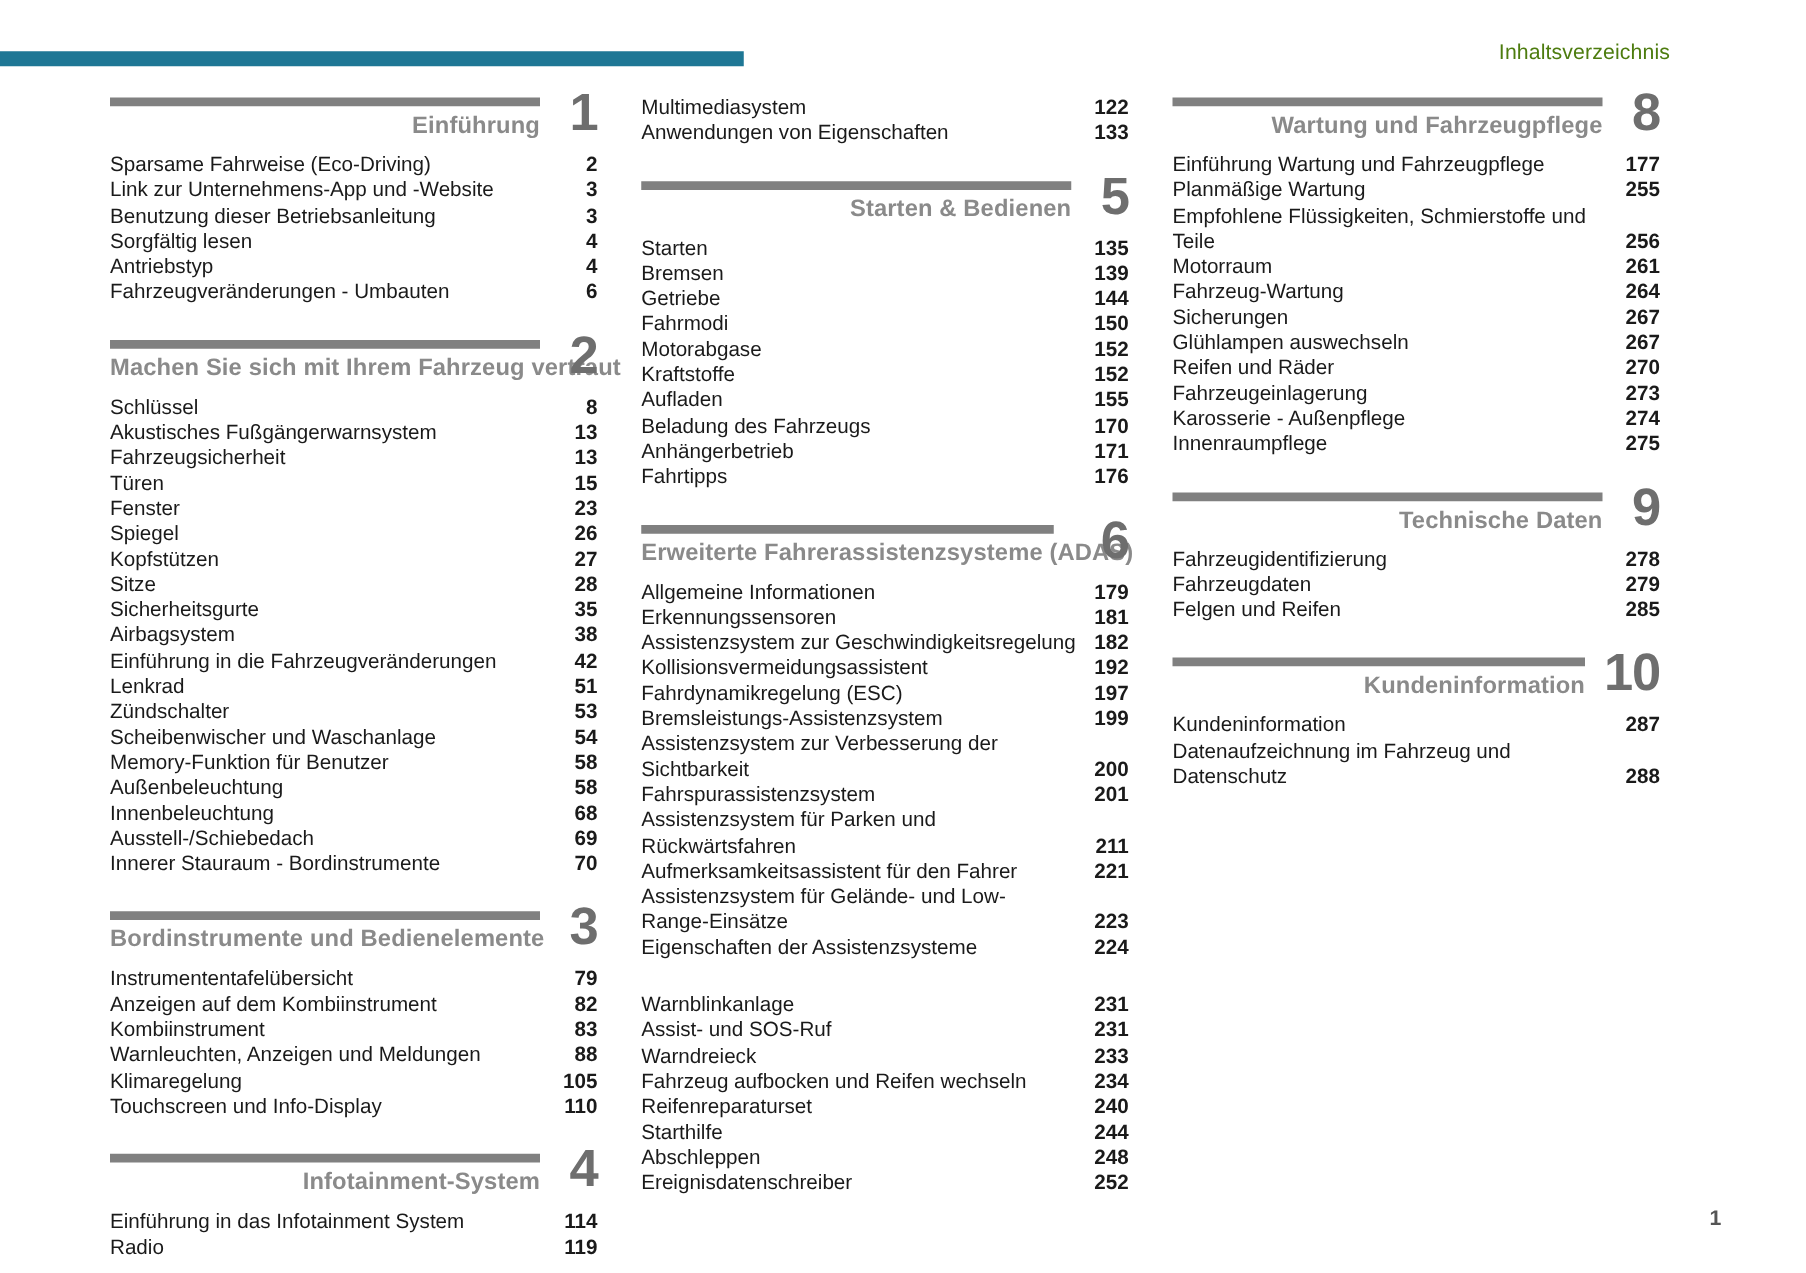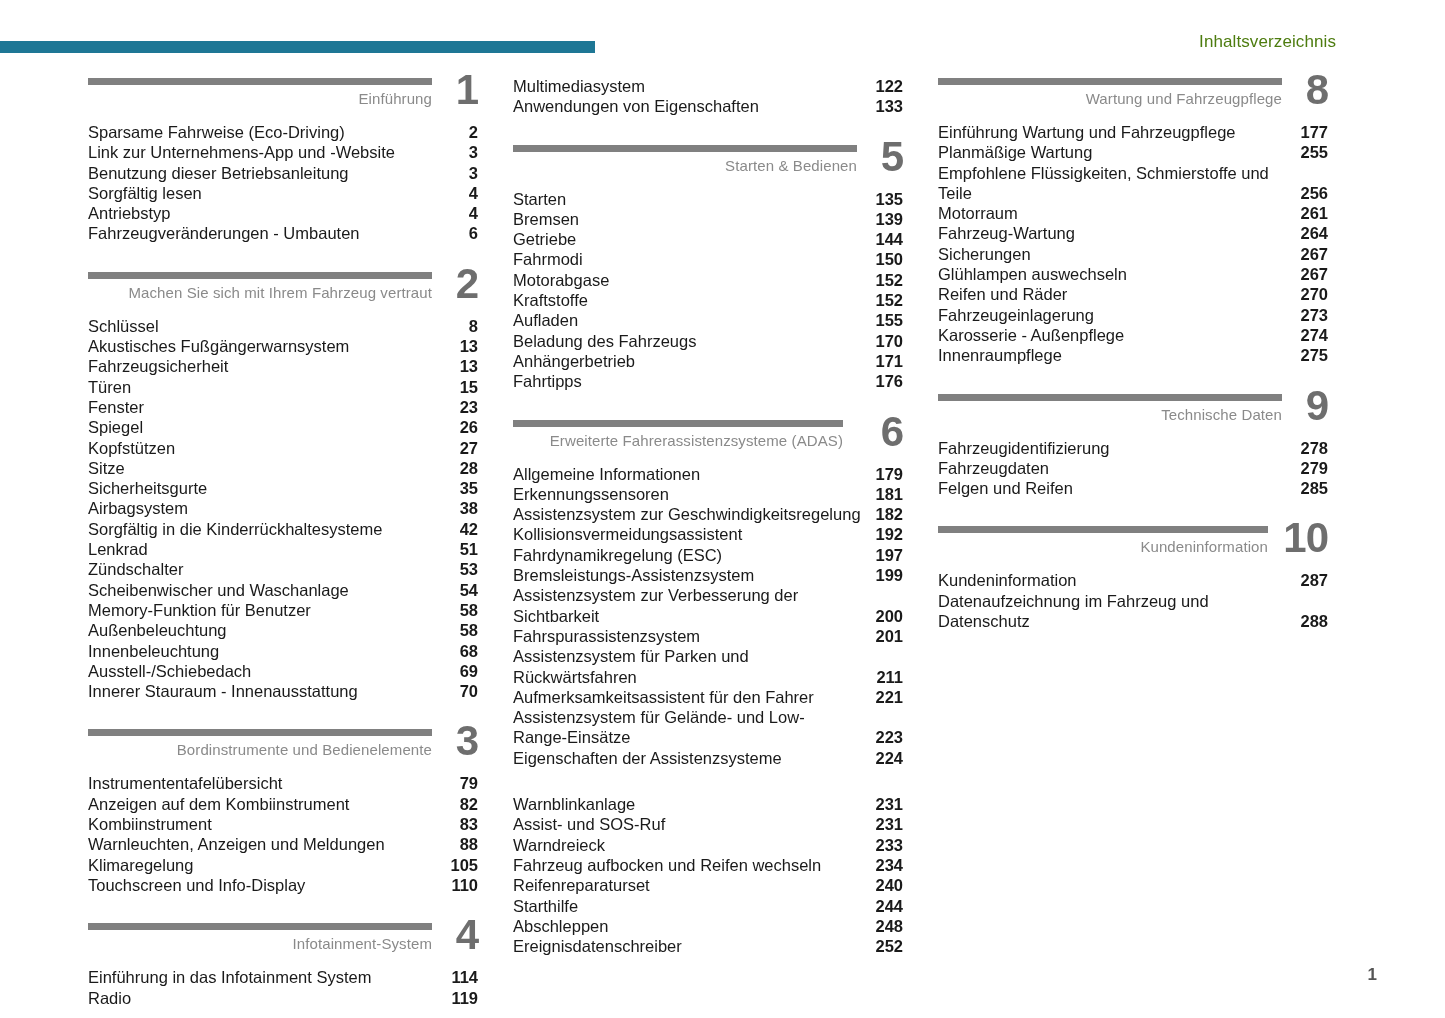--- a/index.html
+++ b/index.html
@@ -67,26 +67,26 @@
     position: absolute;
     left: 0;
     top: 2px;
     height: 7px;
     background: #808080;
   }
   .section-rule.narrow { right: 46px; }
   .section-rule.wide   { right: 60px; }
   .section-title {
     position: absolute;
-    left: 12px;
+    left: 0;
     right: 46px;
     top: 14px;
     text-align: right;
-    font-size: 15px;
-    font-weight: normal;
+    font-size: 19px;
+    font-weight: bold;
     color: #8a8a8a;
     white-space: nowrap;
     letter-spacing: 0.1px;
   }
   .section-title.wide { right: 60px; }
   .section-num {
     position: absolute;
     right: 0;
     top: -7px;
     font-size: 42px;
@@ -198,21 +198,21 @@
         </div>
         <div class="entry">
           <span class="entry-label">Sicherheitsgurte</span>
           <span class="entry-page">35</span>
         </div>
         <div class="entry">
           <span class="entry-label">Airbagsystem</span>
           <span class="entry-page">38</span>
         </div>
         <div class="entry">
-          <span class="entry-label">Sorgfältig in die Kinderrückhaltesysteme</span>
+          <span class="entry-label">Einführung in die Fahrzeugveränderungen</span>
           <span class="entry-page">42</span>
         </div>
         <div class="entry">
           <span class="entry-label">Lenkrad</span>
           <span class="entry-page">51</span>
         </div>
         <div class="entry">
           <span class="entry-label">Zündschalter</span>
           <span class="entry-page">53</span>
         </div>
@@ -230,21 +230,21 @@
         </div>
         <div class="entry">
           <span class="entry-label">Innenbeleuchtung</span>
           <span class="entry-page">68</span>
         </div>
         <div class="entry">
           <span class="entry-label">Ausstell-/Schiebedach</span>
           <span class="entry-page">69</span>
         </div>
         <div class="entry">
-          <span class="entry-label">Innerer Stauraum - Innenausstattung</span>
+          <span class="entry-label">Innerer Stauraum - Bordinstrumente</span>
           <span class="entry-page">70</span>
         </div>
       </div>
       <div class="gap"></div>
       <div class="section">
         <div class="section-head">
           <div class="section-rule narrow"></div>
           <div class="section-title">Bordinstrumente und Bedienelemente</div>
           <div class="section-num">3</div>
         </div>

